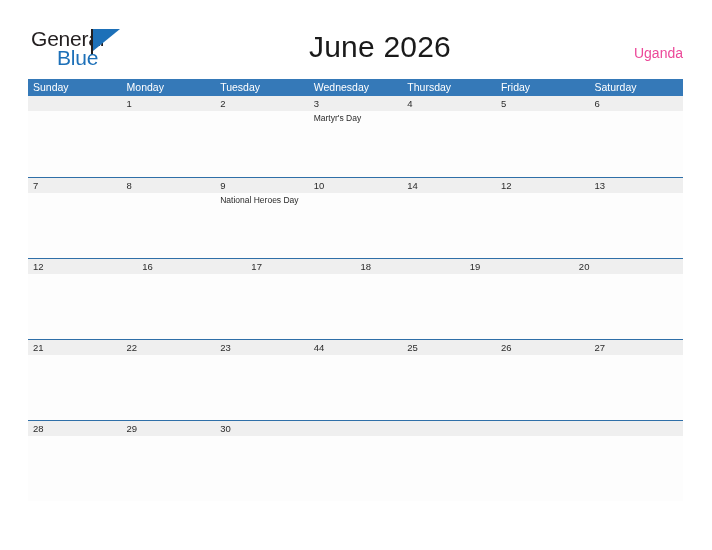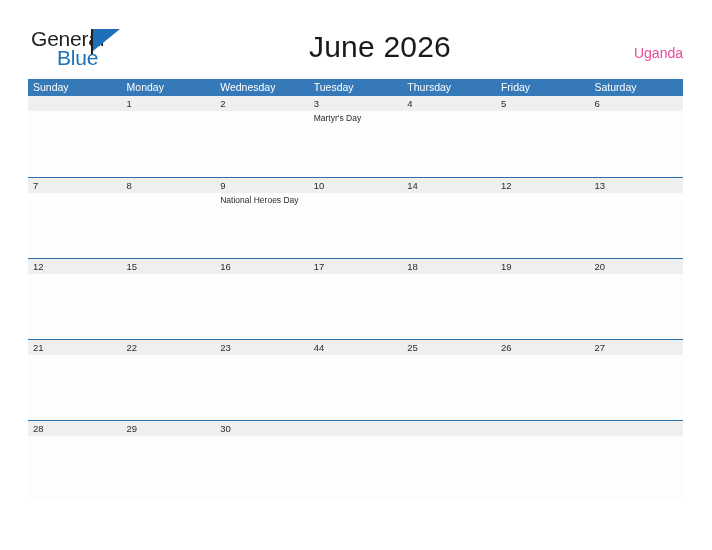--- a/index.html
+++ b/index.html
@@ -179,22 +179,22 @@
 
     <div class="cal-title">June 2026</div>
 
     <div class="country">Uganda</div>
   </div>
 
   <div class="calendar">
     <div class="weekdays">
         <div class="weekday">Sunday</div>
         <div class="weekday">Monday</div>
+        <div class="weekday">Tuesday</div>
         <div class="weekday">Wednesday</div>
-        <div class="weekday">Tuesday</div>
         <div class="weekday">Thursday</div>
         <div class="weekday">Friday</div>
         <div class="weekday">Saturday</div>
       </div>
     <div class="weeks">
         <div class="week first">
           <div class="day empty">
             <div class="day-number-band">
               <span class="day-number"></span>
             </div>
@@ -274,25 +274,20 @@
           </div>
         </div>
         <div class="week">
           <div class="day">
             <div class="day-number-band">
               <span class="day-number">12</span>
             </div>
           </div>
           <div class="day">
             <div class="day-number-band">
-              <span class="day-number">15</span>
-            </div>
-          </div>
-          <div class="day">
-            <div class="day-number-band">
               <span class="day-number">16</span>
             </div>
           </div>
           <div class="day">
             <div class="day-number-band">
               <span class="day-number">17</span>
             </div>
           </div>
           <div class="day">
             <div class="day-number-band">

